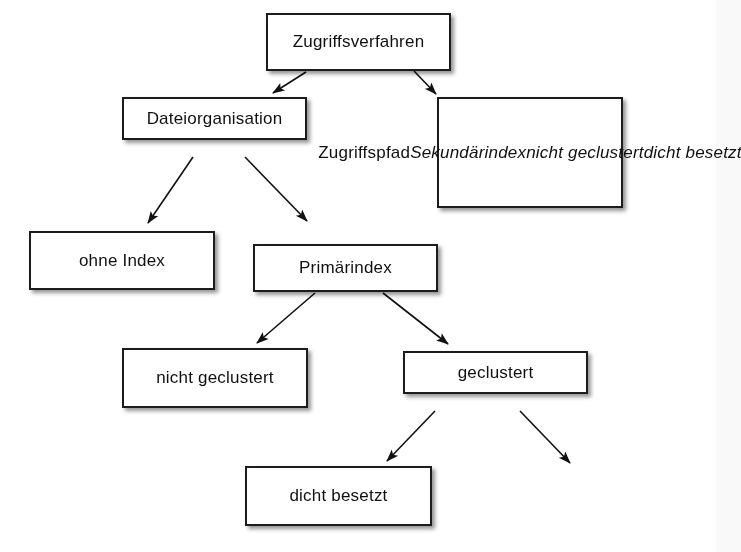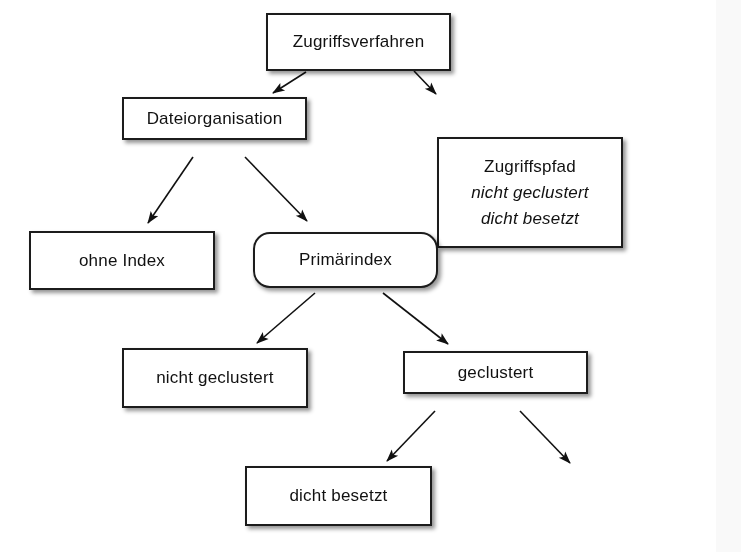--- a/index.html
+++ b/index.html
@@ -40,35 +40,34 @@
     justify-content: center;
     text-align: center;
     background: var(--box-fill, #ffffff);
     border: 2px solid var(--box-border, #1c1c1c);
     box-shadow: 2.5px 3px 4px rgba(0, 0, 0, 0.42);
     font-size: 17px;
     letter-spacing: 0.2px;
     white-space: nowrap;
   }
   .node.multi {
-    flex-direction: column;
+    flex-direction: row;
     line-height: 26px;
     padding: 2px 0;
-    margin-top: 40px;
   }
   .italic {
     font-style: italic;
   }
 
   
   .n-zugriffsverfahren { left: 266px; top: 13px;  width: 185px; height: 58px; }
   .n-dateiorganisation { left: 122px; top: 97px;  width: 185px; height: 43px; }
   .n-zugriffspfad      { left: 437px; top: 97px;  width: 186px; height: 111px; }
   .n-ohne-index        { left: 29px;  top: 231px; width: 186px; height: 59px; }
-  .n-primaerindex      { left: 253px; top: 232px; width: 185px; height: 56px; border-radius: 17px; }
+  .n-primaerindex      { left: 253px; top: 244px; width: 185px; height: 48px; }
   .n-nicht-geclustert  { left: 122px; top: 348px; width: 186px; height: 60px; }
   .n-geclustert        { left: 403px; top: 351px; width: 185px; height: 43px; }
   .n-dicht-besetzt     { left: 245px; top: 466px; width: 187px; height: 60px; }
   .n-duenn-besetzt     { left: 517px; top: 467px; width: 185px; height: 60px; }
 
   .arrows line {
     stroke: var(--arrow, #111111);
     stroke-width: 1.6;
   }
 </style>
@@ -98,20 +97,21 @@
   <div class="node n-zugriffsverfahren">
     <span>Zugriffsverfahren</span>
   </div>
 
   <div class="node n-dateiorganisation">
     <span>Dateiorganisation</span>
   </div>
 
   <div class="node multi n-zugriffspfad">
     <span>Zugriffspfad</span>
+    <span class="italic">Sekundärindex</span>
     <span class="italic">nicht geclustert</span>
     <span class="italic">dicht besetzt</span>
   </div>
 
   <div class="node n-ohne-index">
     <span>ohne Index</span>
   </div>
 
   <div class="node n-primaerindex">
     <span>Primärindex</span>

